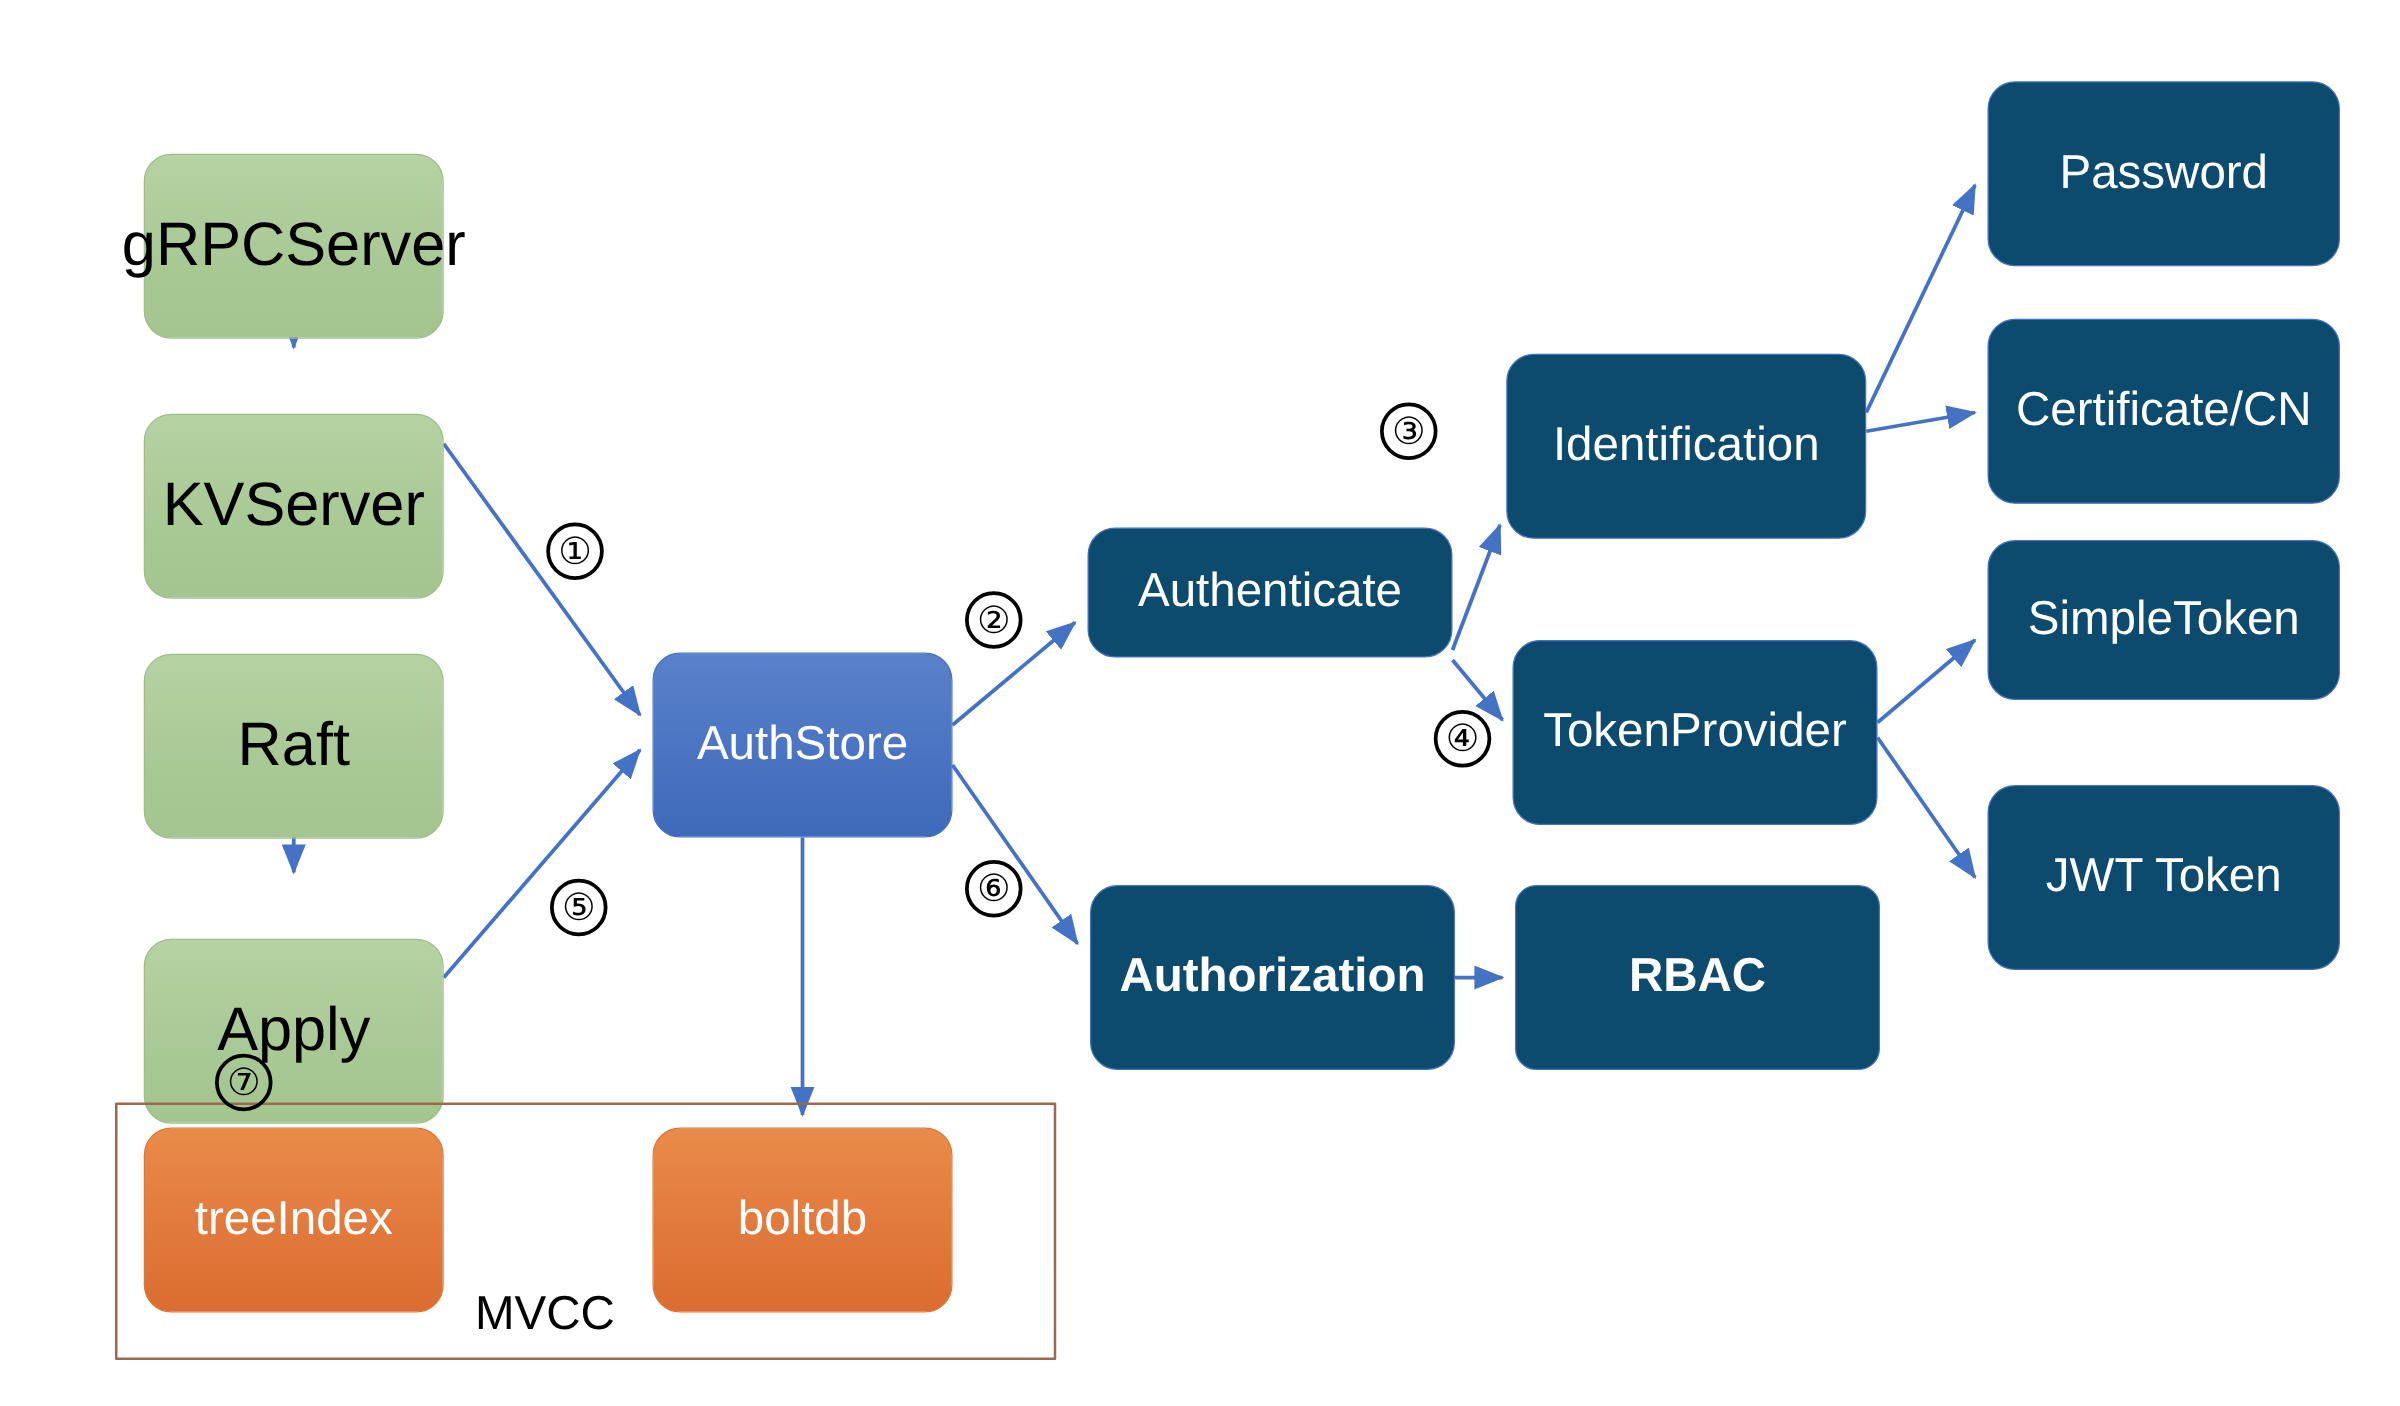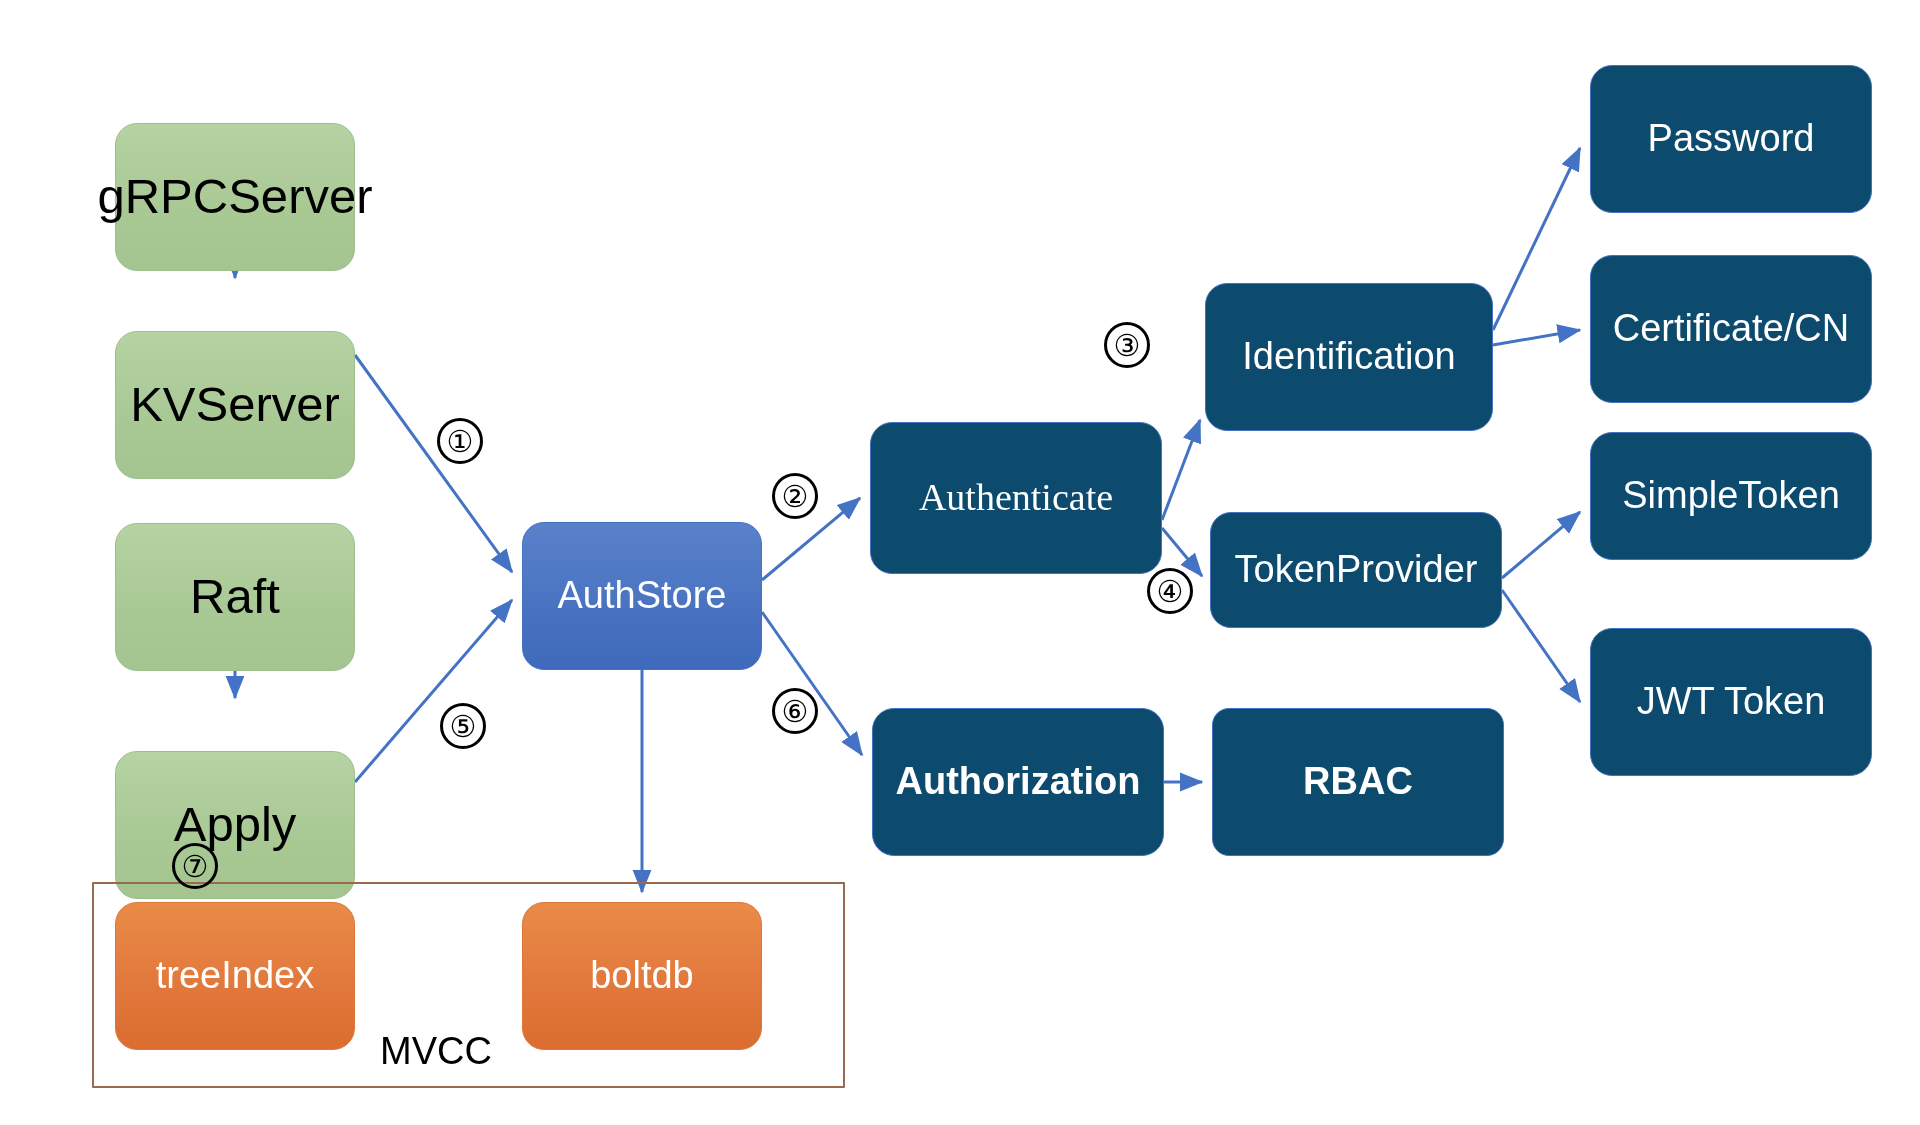--- a/index.html
+++ b/index.html
@@ -130,27 +130,27 @@
   <div class="node green" style="left:115px;top:480px;width:240px;height:148px;">
     <span>Raft</span>
   </div>
   <div class="node green" style="left:115px;top:708px;width:240px;height:148px;">
     <span>Apply</span>
   </div>
 
   <div class="node blue" style="left:522px;top:522px;width:240px;height:148px;">
     <span>AuthStore</span>
   </div>
-  <div class="node blue flat" style="left:870px;top:422px;width:292px;height:152px;font-family:Liberation Serif, serif;">
+  <div class="node blue flat" style="left:870px;top:422px;width:292px;height:104px;">
     <span>Authenticate</span>
   </div>
   <div class="node blue flat" style="left:1205px;top:283px;width:288px;height:148px;">
     <span>Identification</span>
   </div>
-  <div class="node blue flat" style="left:1210px;top:512px;width:292px;height:116px;border-radius:21px;">
+  <div class="node blue flat" style="left:1210px;top:512px;width:292px;height:148px;">
     <span>TokenProvider</span>
   </div>
   <div class="node blue flat bold" style="left:872px;top:708px;width:292px;height:148px;">
     <span>Authorization</span>
   </div>
   <div class="node blue flat bold" style="left:1212px;top:708px;width:292px;height:148px;border-radius:17px;">
     <span>RBAC</span>
   </div>
 
   <div class="node blue flat" style="left:1590px;top:65px;width:282px;height:148px;">

